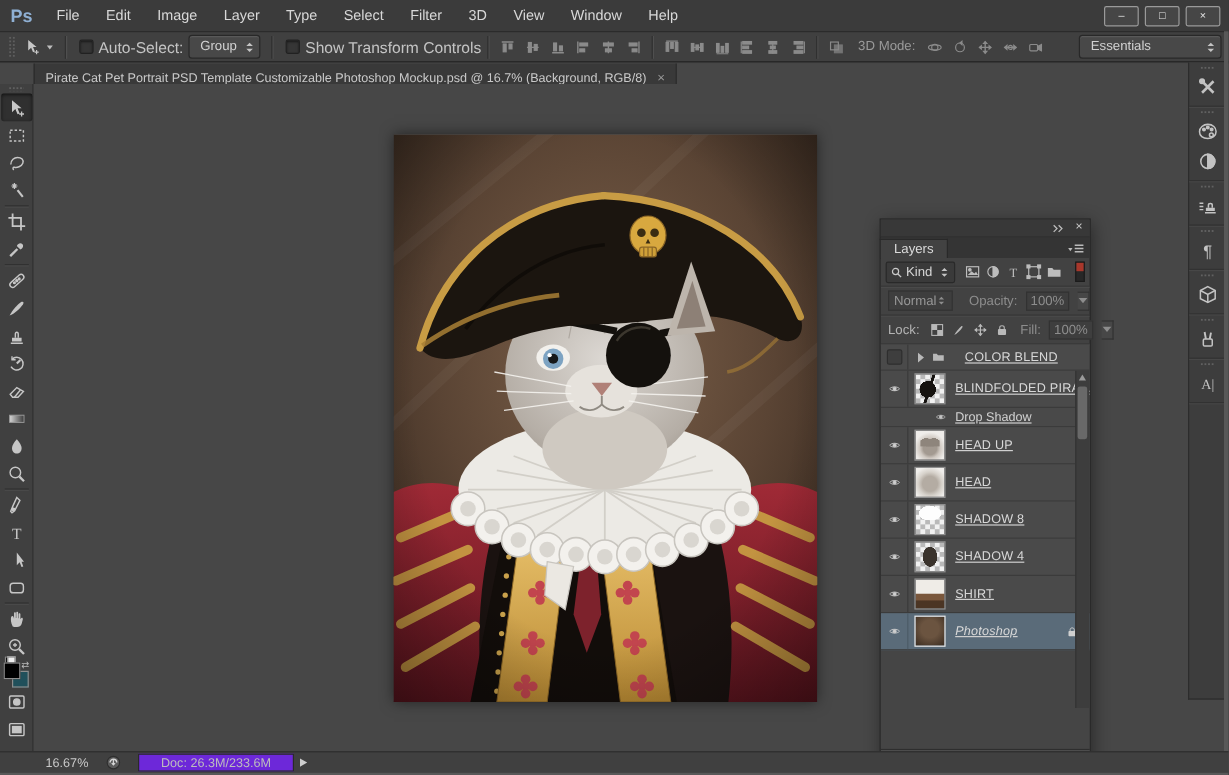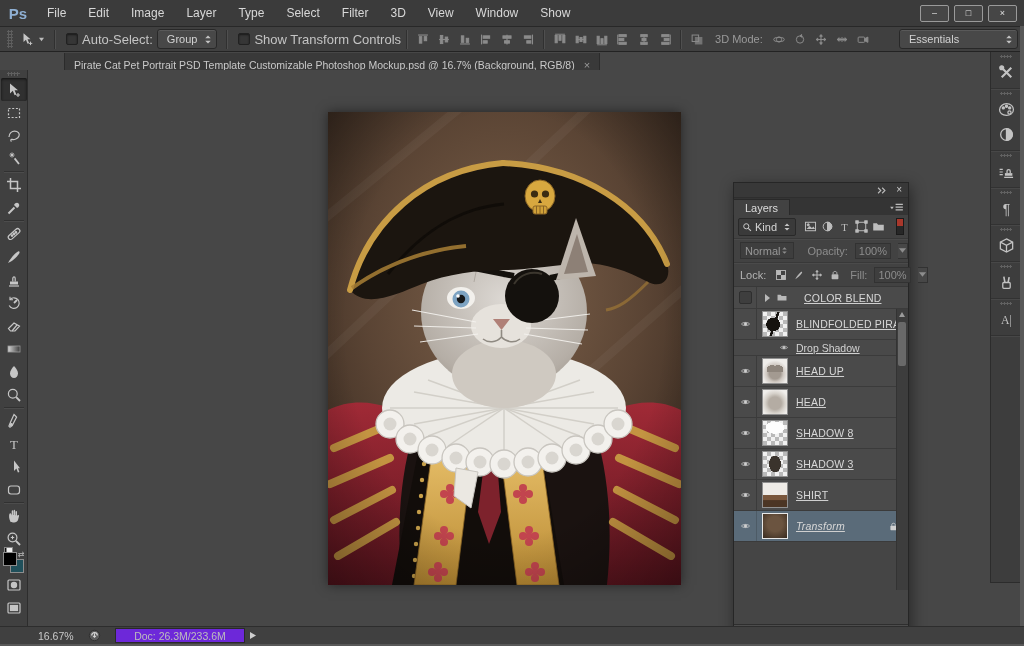--- a/index.html
+++ b/index.html
@@ -33,21 +33,21 @@
             padding:0 4px 0 9px;margin:0 4px;color:#d2d2d2;}
   .icon-btn{width:21px;height:19px;display:flex;align-items:center;justify-content:center;color:#8b8b8b;}
   .icon-btn svg{width:14px;height:13px;}
   .mode-label{color:#9a9a9a;margin:0 6px 0 8px;}
   .workspace{margin-left:auto;margin-right:2px;width:104px;justify-content:space-between;}
 
   
   .tabbar{position:absolute;left:0;top:53px;width:1024px;height:17px;background:#474747;}
   .doc-tab{position:absolute;left:28px;top:0;height:16px;background:#393939;border-left:1px solid #2b2b2b;
            border-right:1px solid #2b2b2b;border-bottom:1px solid #303030;display:flex;align-items:center;
-           gap:9px;padding:4px 9px;font-size:10.5px;color:#c9c9c9;margin-left:36px;}
+           gap:9px;padding:4px 9px;font-size:10.5px;color:#c9c9c9;}
   .tab-close{color:#9a9a9a;font-size:11px;line-height:1;}
 
   
   .toolbar{position:absolute;left:0;top:70px;width:28px;height:556px;background:#404040;
            border-right:1px solid #2d2d2d;display:flex;flex-direction:column;align-items:center;
            padding-top:1px;box-sizing:border-box;}
   .grip-h{width:13px;height:4px;margin:1px 0 2px;
           background-image:radial-gradient(#606060 1px,transparent 1.1px);background-size:3px 3px;}
   .tool{width:26px;height:23px;display:flex;align-items:center;justify-content:center;color:#c6c6c6;border-radius:2px;}
   .tool svg{width:16px;height:16px;}
@@ -180,21 +180,21 @@
         <div class="menu-item">File</div>
         <div class="menu-item">Edit</div>
         <div class="menu-item">Image</div>
         <div class="menu-item">Layer</div>
         <div class="menu-item">Type</div>
         <div class="menu-item">Select</div>
         <div class="menu-item">Filter</div>
         <div class="menu-item">3D</div>
         <div class="menu-item">View</div>
         <div class="menu-item">Window</div>
-        <div class="menu-item">Show</div>
+        <div class="menu-item">Help</div>
       </div>
     <div class="win-controls">
       <div class="win-btn">–</div>
       <div class="win-btn">□</div>
       <div class="win-btn">×</div>
     </div>
   </div>
 
   <div class="optionsbar">
     <div class="grip-v"></div>
@@ -928,21 +928,21 @@
           <div class="layer-row">
             <div class="eye-well">
               <span style="display: flex;">
                 <svg viewBox="0 0 16 16" fill="none" stroke="currentColor" stroke-width="1.2">
                   <path d="M1.5,8 C4,4.6 12,4.6 14.5,8 C12,11.4 4,11.4 1.5,8 Z"></path>
                   <circle cx="8" cy="8" r="2.1" fill="currentColor"></circle>
                 </svg>
               </span>
             </div>
             <div class="layer-thumb checker t-shadow2"></div>
-            <span class="layer-name">SHADOW 3</span>
+            <span class="layer-name">SHADOW 4</span>
           </div>
           <div class="layer-row">
             <div class="eye-well">
               <span style="display: flex;">
                 <svg viewBox="0 0 16 16" fill="none" stroke="currentColor" stroke-width="1.2">
                   <path d="M1.5,8 C4,4.6 12,4.6 14.5,8 C12,11.4 4,11.4 1.5,8 Z"></path>
                   <circle cx="8" cy="8" r="2.1" fill="currentColor"></circle>
                 </svg>
               </span>
             </div>
@@ -952,21 +952,21 @@
           <div class="layer-row selected">
             <div class="eye-well">
               <span style="display: flex;">
                 <svg viewBox="0 0 16 16" fill="none" stroke="currentColor" stroke-width="1.2">
                   <path d="M1.5,8 C4,4.6 12,4.6 14.5,8 C12,11.4 4,11.4 1.5,8 Z"></path>
                   <circle cx="8" cy="8" r="2.1" fill="currentColor"></circle>
                 </svg>
               </span>
             </div>
             <div class="layer-thumb checker t-background"></div>
-            <span class="layer-name" style="font-style: italic;">Transform</span>
+            <span class="layer-name" style="font-style: italic;">Photoshop</span>
             <span class="lock-badge">
               <svg viewBox="0 0 16 16" fill="none" stroke="currentColor" stroke-width="1.2">
                 <rect x="3.5" y="7" width="9" height="6.5" rx="1" fill="currentColor" stroke="none"></rect>
                 <path d="M5.5,7 V5.3 C5.5,2.6 10.5,2.6 10.5,5.3 V7"></path>
               </svg>
             </span>
           </div>
           <div class="list-scrollbar">
             <div class="sb-up"></div>
             <div class="sb-thumb"></div>

